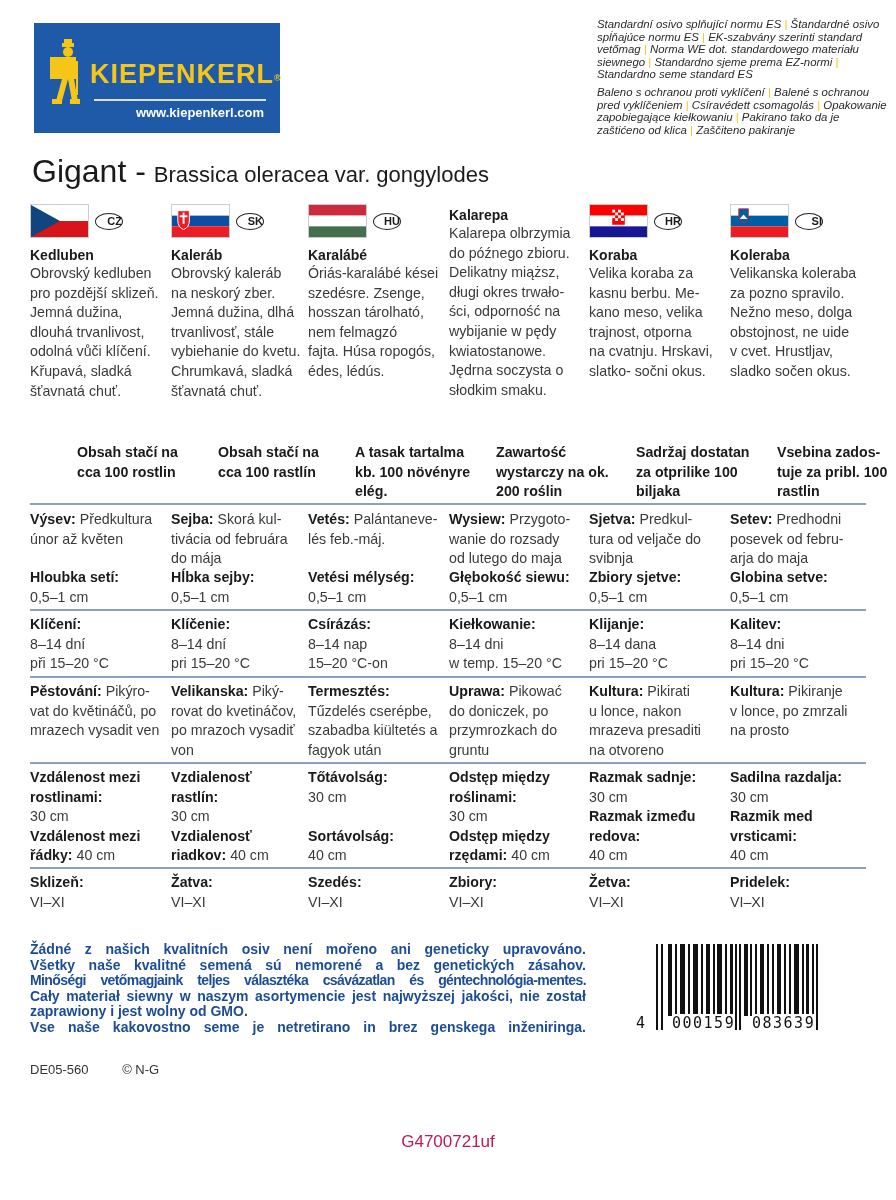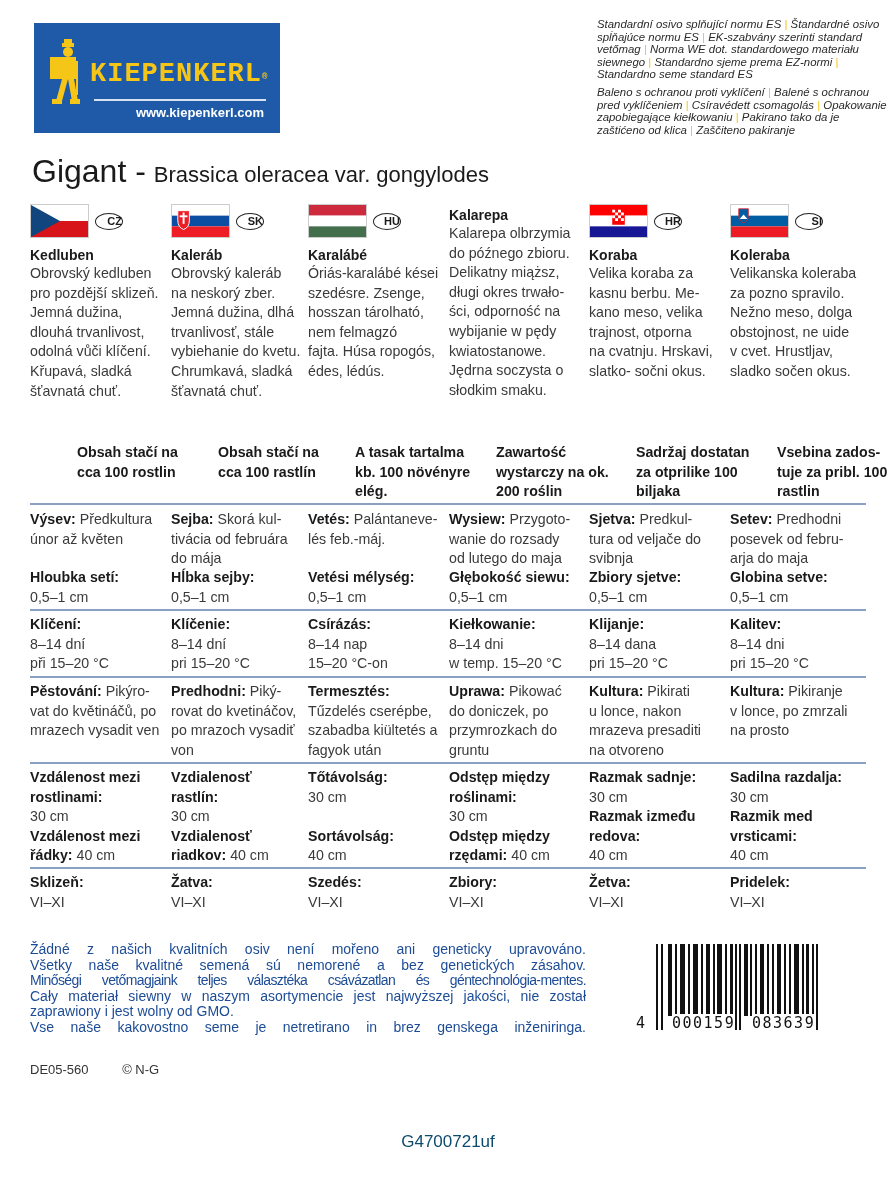--- a/index.html
+++ b/index.html
@@ -2,21 +2,21 @@
 <html><head>
 <meta charset="utf-8">
 <style>
   * { box-sizing: border-box; margin: 0; padding: 0; }
   html, body { width: 896px; height: 1200px; background: #ffffff; overflow: hidden; }
   body { position: relative; font-family: "Liberation Sans", sans-serif; color: #1a1a1a; }
 
   
   .logo { position: absolute; left: 34px; top: 23px; width: 246px; height: 110px; background: #1e5aa8; }
   .logo .man { position: absolute; left: 14px; top: 16px; width: 36px; height: 70px; }
-  .logo .brand { position: absolute; left: 56px; top: 36px; font-family: Liberation Mono, monospace; font-weight: bold; font-size: 27px; color: #f5c518; letter-spacing: 1px; }
+  .logo .brand { position: absolute; left: 56px; top: 36px; font-family: Liberation Sans, sans-serif; font-weight: bold; font-size: 27px; color: #f5c518; letter-spacing: 1px; }
   .logo .reg { font-size: 9px; vertical-align: 2px; color: #f5c518; }
   .logo .rule { position: absolute; left: 60px; right: 14px; top: 76px; height: 2px; background: #d7e3f2; }
   .logo .url { position: absolute; right: 16px; top: 82px; font-size: 13px; font-weight: bold; color: #ffffff; }
 
   
   .std { position: absolute; left: 597px; top: 18px; width: 290px; font-size: 11.4px; line-height: 12.6px; font-style: italic; color: #2a2a2a; }
   .std p { margin-bottom: 5px; }
   .sep { color: #f5c518; font-style: normal; }
 
   
@@ -33,34 +33,34 @@
   .name { font-weight: bold; font-size: 14px; line-height: 18px; margin-top: 4px; }
   .desc { font-size: 14.2px; line-height: 19.6px; color: #3a3a3a; white-space: pre-line; }
 
   .rule { position: absolute; left: 30px; width: 836px; height: 2px; background: #8aa2c2; }
 
   .cell { position: absolute; font-size: 14.2px; line-height: 19.6px; color: #3a3a3a; white-space: pre-line; width: 142px; }
   .cell b { color: #1a1a1a; }
   .bold { font-weight: bold; color: #1a1a1a; margin-left: 47px; }
 
   
-  .gmo { position: absolute; left: 30px; top: 942px; width: 556px; font-size: 14px; line-height: 15.6px; color: #1d4c96; text-align: justify; text-align-last: justify; font-weight: normal; }
+  .gmo { position: absolute; left: 30px; top: 942px; width: 556px; font-size: 14px; line-height: 15.6px; color: #1d4c96; text-align: justify; text-align-last: justify; font-weight: bold; }
   .gmo div { text-align: justify; }
   .gmo .last-short { text-align-last: left; }
   .codes { position: absolute; left: 30px; top: 1062px; font-size: 13px; color: #333; }
   .codes span { margin-right: 30px; margin-top: 48px; }
 
   
   .barcode { position: absolute; left: 636px; top: 944px; width: 200px; height: 86px; }
   .barnum { position: absolute; left: 636px; top: 1014px; width: 200px; font-family: "DejaVu Sans Mono", monospace; font-size: 15px; color: #111; }
   .barnum .first { position: absolute; left: 0; }
   .barnum .g1 { position: absolute; left: 36px; letter-spacing: 1.5px; background: #fff; }
   .barnum .g2 { position: absolute; left: 116px; letter-spacing: 1.5px; background: #fff; }
 
-  .footer { position: absolute; left: 0; width: 896px; top: 1132px; text-align: center; font-size: 17px; color: #0c4a6e; }
+  .footer { position: absolute; left: 0; width: 896px; top: 1132px; text-align: center; font-size: 17px; color: #be185d; }
 </style>
 </head>
 <body>
 
 <div class="logo">
   <svg class="man" viewBox="0 0 36 70">
     <rect x="2" y="18" width="12" height="22" fill="#f5c518"></rect>
     <rect x="14" y="4" width="12" height="4" fill="#f5c518"></rect>
     <rect x="16" y="0" width="8" height="5" fill="#f5c518"></rect>
     <circle cx="20" cy="13" r="5" fill="#f5c518"></circle>
@@ -277,21 +277,21 @@
 <div class="cell" style="left:589px;top:615px"><b>Klijanje:</b><br><span>8–14 dana
 pri 15–20 °C</span></div>
 <div class="cell" style="left:730px;top:615px"><b>Kalitev:</b><br><span>8–14 dni
 pri 15–20 °C</span></div>
 
 <div class="rule" style="top:676px"></div>
 
 <div class="cell" style="left:30px;top:682px"><b>Pěstování:</b><span> Pikýro-
 vat do květináčů, po
 mrazech vysadit ven</span></div>
-<div class="cell" style="left:171px;top:682px"><b>Predhodni:</b><span> Piký-
+<div class="cell" style="left:171px;top:682px"><b>Velikanska:</b><span> Piký-
 rovat do kvetináčov,
 po mrazoch vysadiť
 von</span></div>
 <div class="cell" style="left:308px;top:682px"><b>Termesztés:</b><span>
 Tűzdelés cserépbe,
 szabadba kiültetés a
 fagyok után</span></div>
 <div class="cell" style="left:449px;top:682px"><b>Uprawa:</b><span> Pikować
 do doniczek, po
 przymrozkach do

